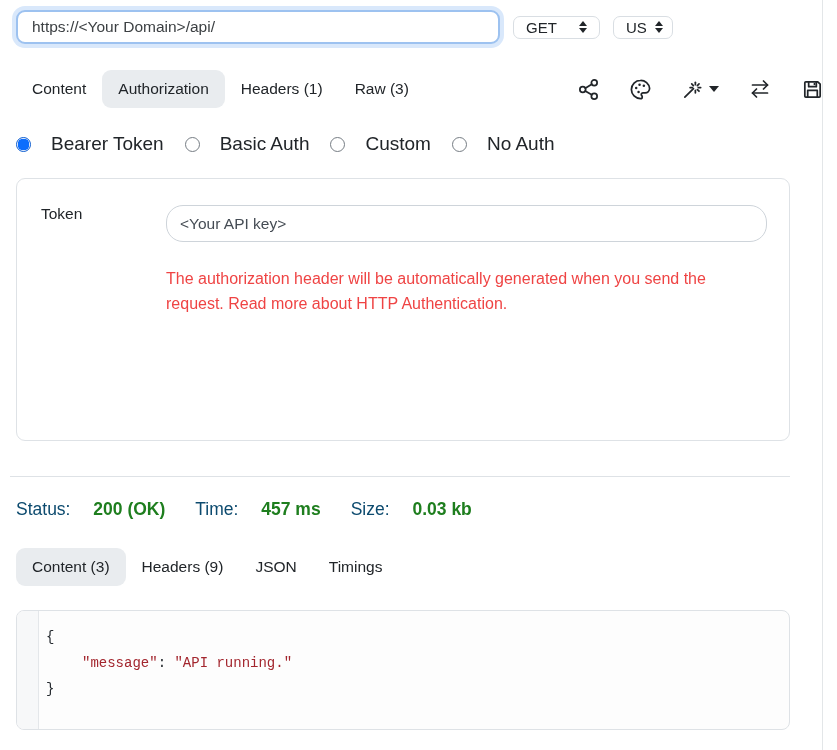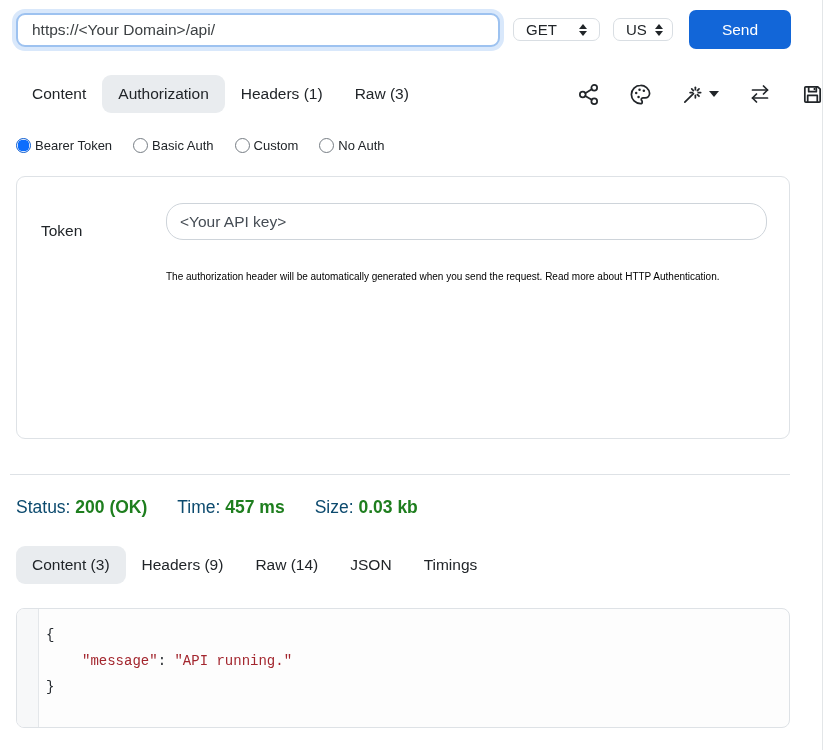--- a/index.html
+++ b/index.html
@@ -31,40 +31,40 @@
   .tab { padding:10px 16px; font-size:15.5px; color:#212529; border-radius:9px; cursor:pointer; white-space:nowrap; }
   .tab.active { background:#e9ecef;text-align:right; }
   .toolbar { display:flex; align-items:center; gap:29px; }
   .tool-icon { display:flex; align-items:center; color:#212529; cursor:pointer; }
   .tool-icon svg { display:block; }
   .caret-down { width:0; height:0; border-left:5px solid transparent; border-right:5px solid transparent;
     border-top:6px solid #212529; margin-left:5px; }
 
   
   .auth-row { display:flex; align-items:center; gap:21px; margin:25px 0 0 16px; }
-  .radio-item { display:flex; align-items:center; gap:4px; font-size:13px; cursor:pointer;text-align:center; }
+  .radio-item { display:flex; align-items:center; gap:20px; font-size:19px; cursor:pointer;text-align:center; }
   .radio { width:15px; height:15px; border-radius:50%; background:#fff; border:1.5px solid #767d84; flex:0 0 auto; }
   .radio.checked { border:1.5px solid #0a5bd0; background:radial-gradient(circle,#0d6efd 0 62%,#fff 66% 72%,#0d6efd 76%); }
 
   
   .panel { position:relative; margin:23px 0 0 16px; width:774px; height:263px;
     border:1px solid #dee2e6; border-radius:9px; background:#fff; }
-  .token-row { display:flex; align-items:flex-end; padding:26px 22px 0 24px; }
+  .token-row { display:flex; align-items:flex-start; padding:26px 22px 0 24px; }
   .token-label { width:125px; font-size:15.5px; color:#212529; }
   .token-input { flex:1; height:37px; border:1px solid #ced4da; border-radius:17px;
     padding:0 13px; font-size:15.5px; color:#454c54; font-family:inherit; background:#fff; outline:none; }
-  .help-text { margin:24px 50px 0 149px; font-size:10px; line-height:25px; color:#000000; }
+  .help-text { margin:24px 50px 0 149px; font-size:16px; line-height:25px; color:#ef4444; }
 
   .hr-divider { margin:35px 0 0 10px; width:780px; border-top:1px solid #dee2e6; }
 
   
   .status-row { display:flex; align-items:baseline; margin:22px 0 0 16px; font-size:17.5px; }
   .status-group { margin-right:30px; }
   .status-label { color:#0c4a6e; }
-  .status-value { color:#1e7e1e; font-weight:700; margin-left:0; }
+  .status-value { color:#1e7e1e; font-weight:700; margin-left:18px; }
 
   
   .resp-tabs { display:flex; margin:28px 0 0 16px; }
 
   
   .code-block { margin:24px 0 0 16px; width:774px; height:120px; background:#fdfdfd;
     border:1px solid #dee2e6; border-radius:8px; display:flex; overflow:hidden; }
   .code-gutter { width:22px; border-right:1px solid #e4e7ea; background:#f7f8f9; }
   .code-area { flex:1; padding:13px 0 0 7px; font-family:"Liberation Mono","DejaVu Sans Mono",monospace;
     font-size:14px; line-height:26px; color:#24292e; }
@@ -87,21 +87,20 @@
           <i class="dn"></i>
         </span>
     </div>
     <div class="select-box select-region">
       <span>US</span>
       <span class="updown">
           <i class="up"></i>
           <i class="dn"></i>
         </span>
     </div>
-    <button class="send-btn">Send</button>
   </div>
 
   <div class="tabs-row">
     <div class="tabs">
       <div class="tab">Content</div>
       <div class="tab active">Authorization</div>
       <div class="tab">Headers (1)</div>
       <div class="tab">Raw (3)</div>
     </div>
     <div class="toolbar">
@@ -195,21 +194,20 @@
     </span>
     <span class="status-group">
       <span class="status-label">Size:</span>
       <span class="status-value">0.03 kb</span>
     </span>
   </div>
 
   <div class="resp-tabs">
     <div class="tab active">Content (3)</div>
     <div class="tab">Headers (9)</div>
-    <div class="tab">Raw (14)</div>
     <div class="tab">JSON</div>
     <div class="tab">Timings</div>
   </div>
 
   <div class="code-block">
     <div class="code-gutter"></div>
     <div class="code-area">
       <div class="code-line"><span class="tok-punc">{</span></div>
       <div class="code-line indent"><span class="tok-str">"message"</span><span class="tok-punc">: </span><span class="tok-str">"API running."</span></div>
       <div class="code-line"><span class="tok-punc">}</span></div>

